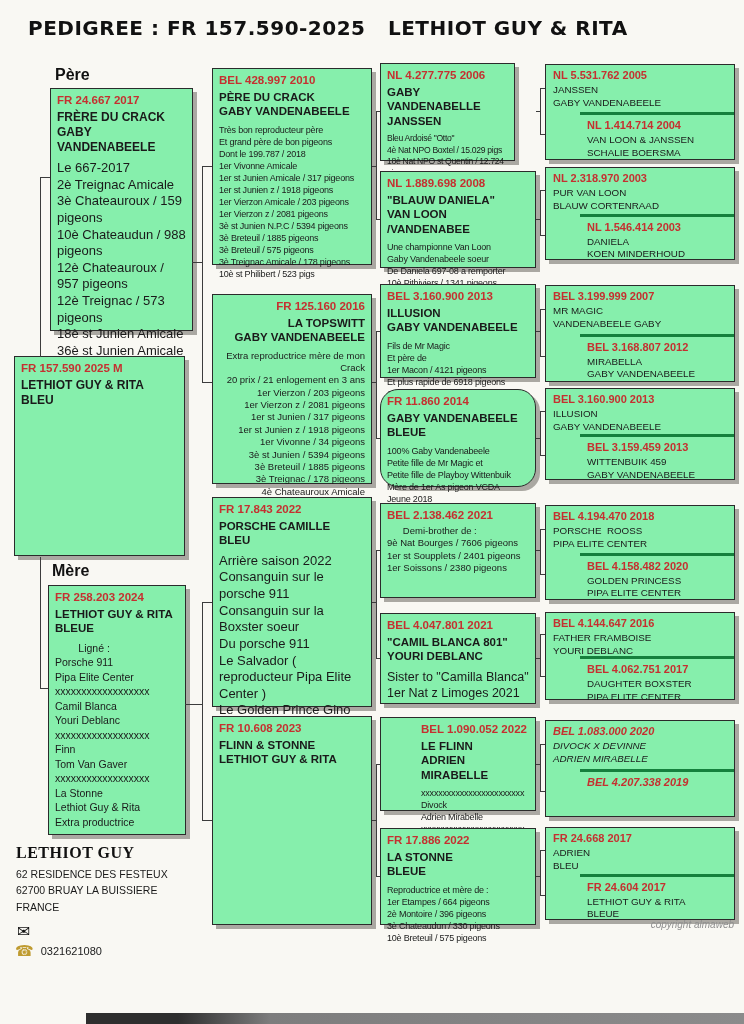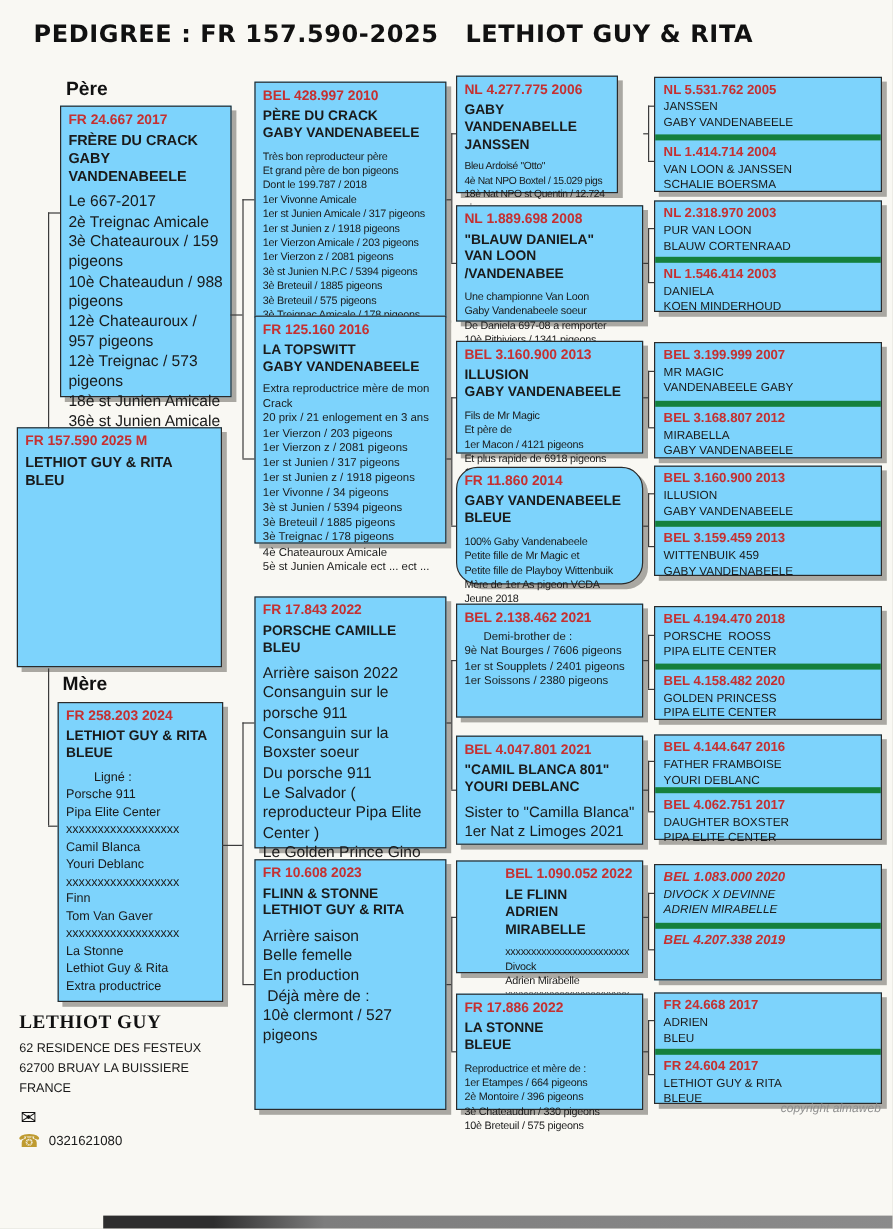--- a/index.html
+++ b/index.html
@@ -1,36 +1,36 @@
 <!DOCTYPE html>
 <html><head>
 <meta charset="utf-8">
 <style>
   html,body{margin:0;padding:0;background:#d8d6d0;}
   .page{position:relative;width:744px;height:1024px;background:#f9f8f3;overflow:hidden;
         font-family:"Liberation Sans","DejaVu Sans",sans-serif;color:#1a1a1a;}
   .title{position:absolute;left:28px;top:16px;font-family:"DejaVu Sans",sans-serif;
          font-weight:bold;font-size:20px;letter-spacing:.5px;white-space:pre;color:#111;}
   .seclabel{position:absolute;font-size:16px;font-weight:bold;color:#111;}
-  .box{position:absolute;background:#7dd3fc;border:1px solid #2b2b2b;
+  .box{position:absolute;background:#86efac;border:1px solid #2b2b2b;
        box-shadow:4px 4px 0 #aaa8a2;padding:5px 6px;box-sizing:border-box;}
   .ring{color:#c53030;font-weight:bold;font-size:11.5px;margin-bottom:4px;white-space:pre;}
   .bname{font-weight:bold;font-size:11.5px;line-height:1.25;margin-bottom:5px;}
   .lines{white-space:pre-wrap;}
   .body{font-size:10px;line-height:1.32;}
   .fs13{font-size:13px;line-height:1.28;}
   .fs105{font-size:10.5px;line-height:1.38;}
   .fs95{font-size:9.5px;line-height:1.3;}
   .fs9{font-size:9px;line-height:1.34;letter-spacing:-.2px;}
   .fs86{font-size:8.6px;line-height:1.35;letter-spacing:-.3px;}
   .fs125{font-size:12.5px;line-height:1.3;}
   .nm12{font-size:12px;}
   .pair{padding:0;}
   .half{padding:4px 7px;height:50%;box-sizing:border-box;}
-  .half + .half{border-top:5px solid #15803d;}
+  .half + .half{border-top:3px solid #15803d;margin-left:34px;}
   .half .ring{font-size:11px;margin-bottom:3px;font-weight:bold;}
   .pname{font-size:9.8px;line-height:1.3;font-weight:normal;}
   .cl{position:absolute;background:#3c3c3c;}
   .owner{position:absolute;left:16px;top:844px;font-family:"Liberation Serif","DejaVu Serif",serif;
          font-weight:bold;font-size:16px;letter-spacing:.5px;color:#111;}
   .addr{position:absolute;left:16px;top:866px;font-size:10.5px;line-height:1.55;}
   .mailicon{position:absolute;left:17px;top:922px;font-size:16px;color:#111;}
   .phonerow{position:absolute;left:15px;top:942px;font-size:11px;display:flex;align-items:center;gap:7px;}
   .phoneicon{font-size:15px;color:#bf9b30;}
   .copyright{position:absolute;left:592px;top:919px;width:142px;text-align:right;
@@ -98,21 +98,21 @@
 1er st Junien Amicale / 317 pigeons
 1er st Junien z / 1918 pigeons
 1er Vierzon Amicale / 203 pigeons
 1er Vierzon z / 2081 pigeons
 3è st Junien N.P.C / 5394 pigeons
 3è Breteuil / 1885 pigeons
 3è Breteuil / 575 pigeons
 3è Treignac Amicale / 178 pigeons
 10è st Philibert / 523 pigs</div>
   </div>
-  <div class="box" style="left:212px;top:263px;width:160px;height:190px;">
+  <div class="box" style="left:212px;top:294px;width:160px;height:190px;text-align:right;">
     <div class="ring">FR 125.160 2016</div>
     <div class="bname lines">LA TOPSWITT
 GABY VANDENABEELE</div>
     <div class="body fs95 lines">Extra reproductrice mère de mon Crack
 20 prix / 21 enlogement en 3 ans
 1er Vierzon / 203 pigeons
 1er Vierzon z / 2081 pigeons
 1er st Junien / 317 pigeons
 1er st Junien z / 1918 pigeons
 1er Vivonne / 34 pigeons
@@ -130,25 +130,20 @@
 Consanguin sur le porsche 911
 Consanguin sur la Boxster soeur
 Du porsche 911
 Le Salvador ( reproducteur Pipa Elite Center )
 Le Golden Prince Gino Clique</div>
   </div>
   <div class="box" style="left:212px;top:716px;width:160px;height:209px;">
     <div class="ring">FR 10.608 2023</div>
     <div class="bname lines">FLINN &amp; STONNE
 LETHIOT GUY &amp; RITA</div>
-    <div class="body fs13 lines">Arrière saison
-Belle femelle
-En production
- Déjà mère de :
-10è clermont / 527 pigeons</div>
   </div>
 
   <div class="box" style="left:380px;top:63px;width:135px;height:98px;">
     <div class="ring">NL 4.277.775 2006</div>
     <div class="bname lines">GABY VANDENABELLE
 JANSSEN</div>
     <div class="body fs86 lines">Bleu Ardoisé "Otto"
 4è Nat NPO Boxtel / 15.029 pigs
 18è Nat NPO st Quentin / 12.724 pigs</div>
   </div>

